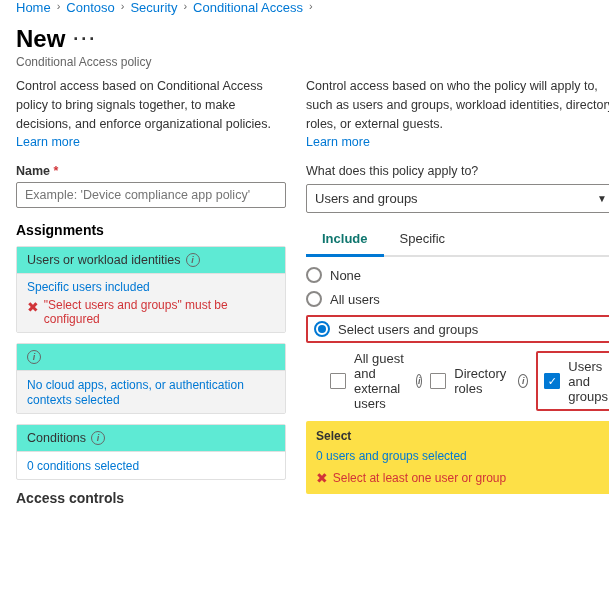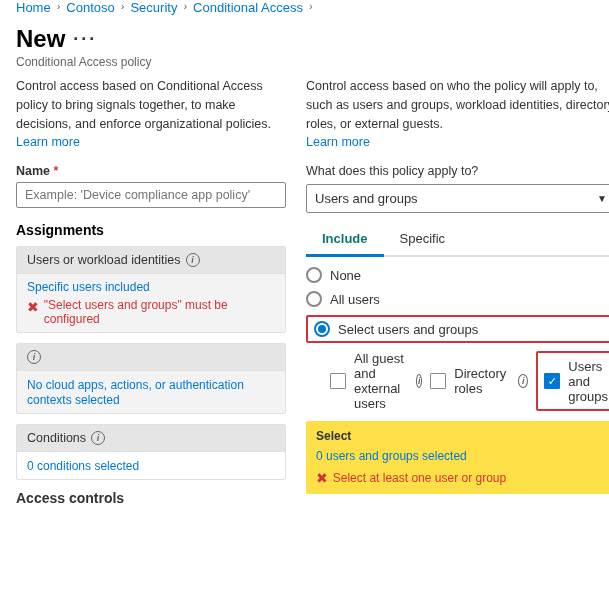--- a/index.html
+++ b/index.html
@@ -21,21 +21,21 @@
     .description { font-size: 12.5px; color: #333; line-height: 1.5; margin-bottom: 12px; }
     .description a { color: #0078d4; text-decoration: none; }
 
     .field-label { font-size: 12.5px; font-weight: 600; margin-bottom: 4px; }
     .required-star { color: #d13438; }
     .text-input { width: 100%; border: 1px solid #8a8886; padding: 5px 8px; font-size: 12.5px; color: #999; border-radius: 2px; background: #fff; }
 
     .section-title { font-size: 14px; font-weight: 600; margin-bottom: 8px; margin-top: 14px; color: #000; }
 
     .assignment-box { border: 1px solid #e0e0e0; border-radius: 2px; margin-bottom: 10px; }
-    .assignment-box-header { padding: 6px 10px; font-size: 12.5px; font-weight: 500; color: #333; border-bottom: 1px solid #e0e0e0; background: #e5e5e5; display: flex; align-items: center; gap: 5px; }
+    .assignment-box-header { padding: 6px 10px; font-size: 12.5px; font-weight: 500; color: #333; border-bottom: 1px solid #e0e0e0; background: #5eead4; display: flex; align-items: center; gap: 5px; }
     .assignment-box-body { padding: 6px 10px; background: #f3f3f3; }
     .assignment-sub { font-size: 12px; color: #0078d4; }
     .assignment-error { display: flex; align-items: flex-start; gap: 5px; margin-top: 4px; }
     .error-icon { color: #d13438; font-size: 14px; flex-shrink: 0; margin-top: 1px; }
     .error-text { font-size: 12px; color: #d13438; }
 
     .info-icon { display: inline-flex; align-items: center; justify-content: center; width: 14px; height: 14px; border-radius: 50%; border: 1px solid #666; color: #666; font-size: 9px; font-style: italic; font-weight: bold; cursor: pointer; }
 
     .cloud-apps-body { padding: 6px 10px; background: #f3f3f3; }
     .cloud-apps-text { font-size: 12px; color: #0078d4; }

